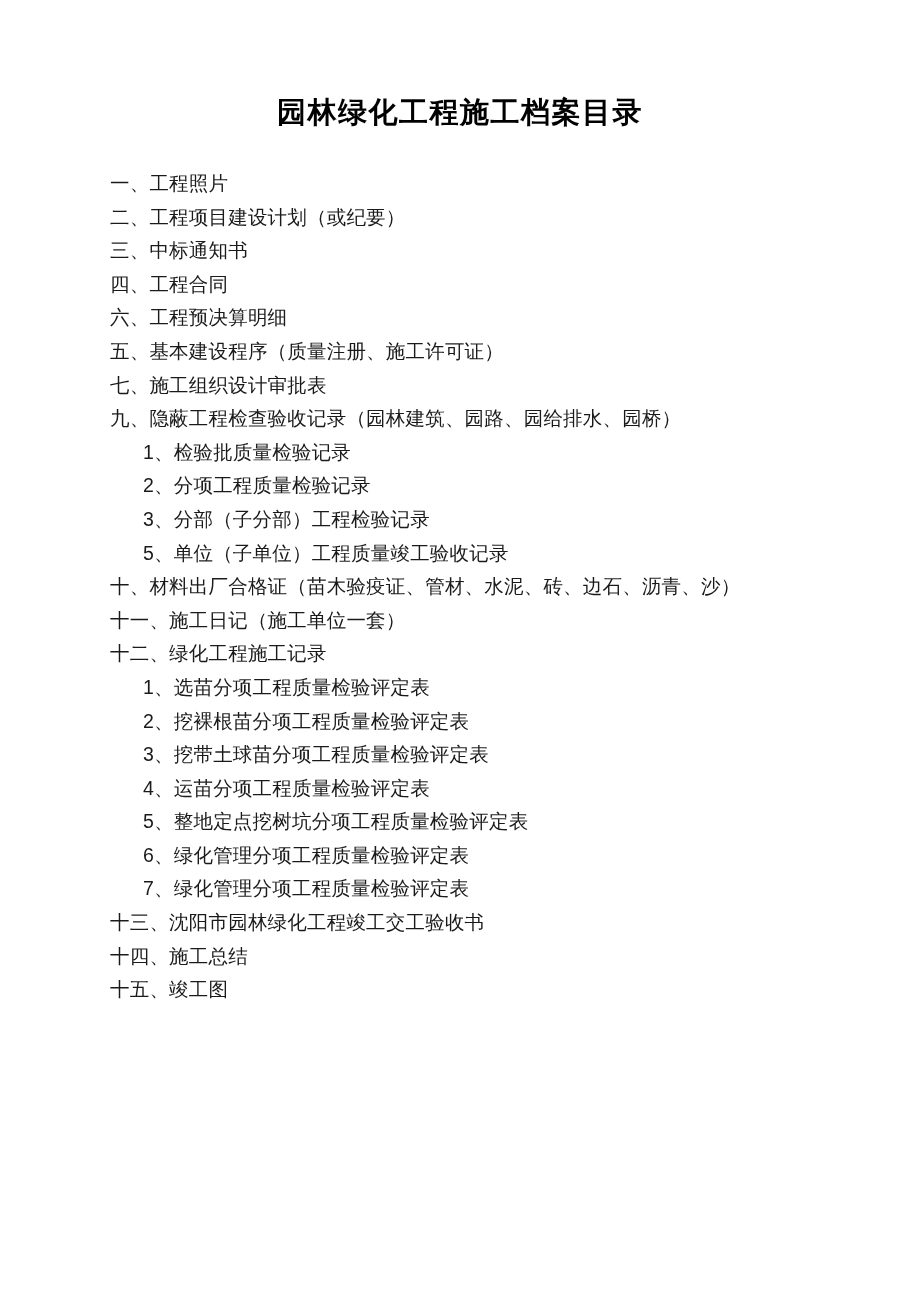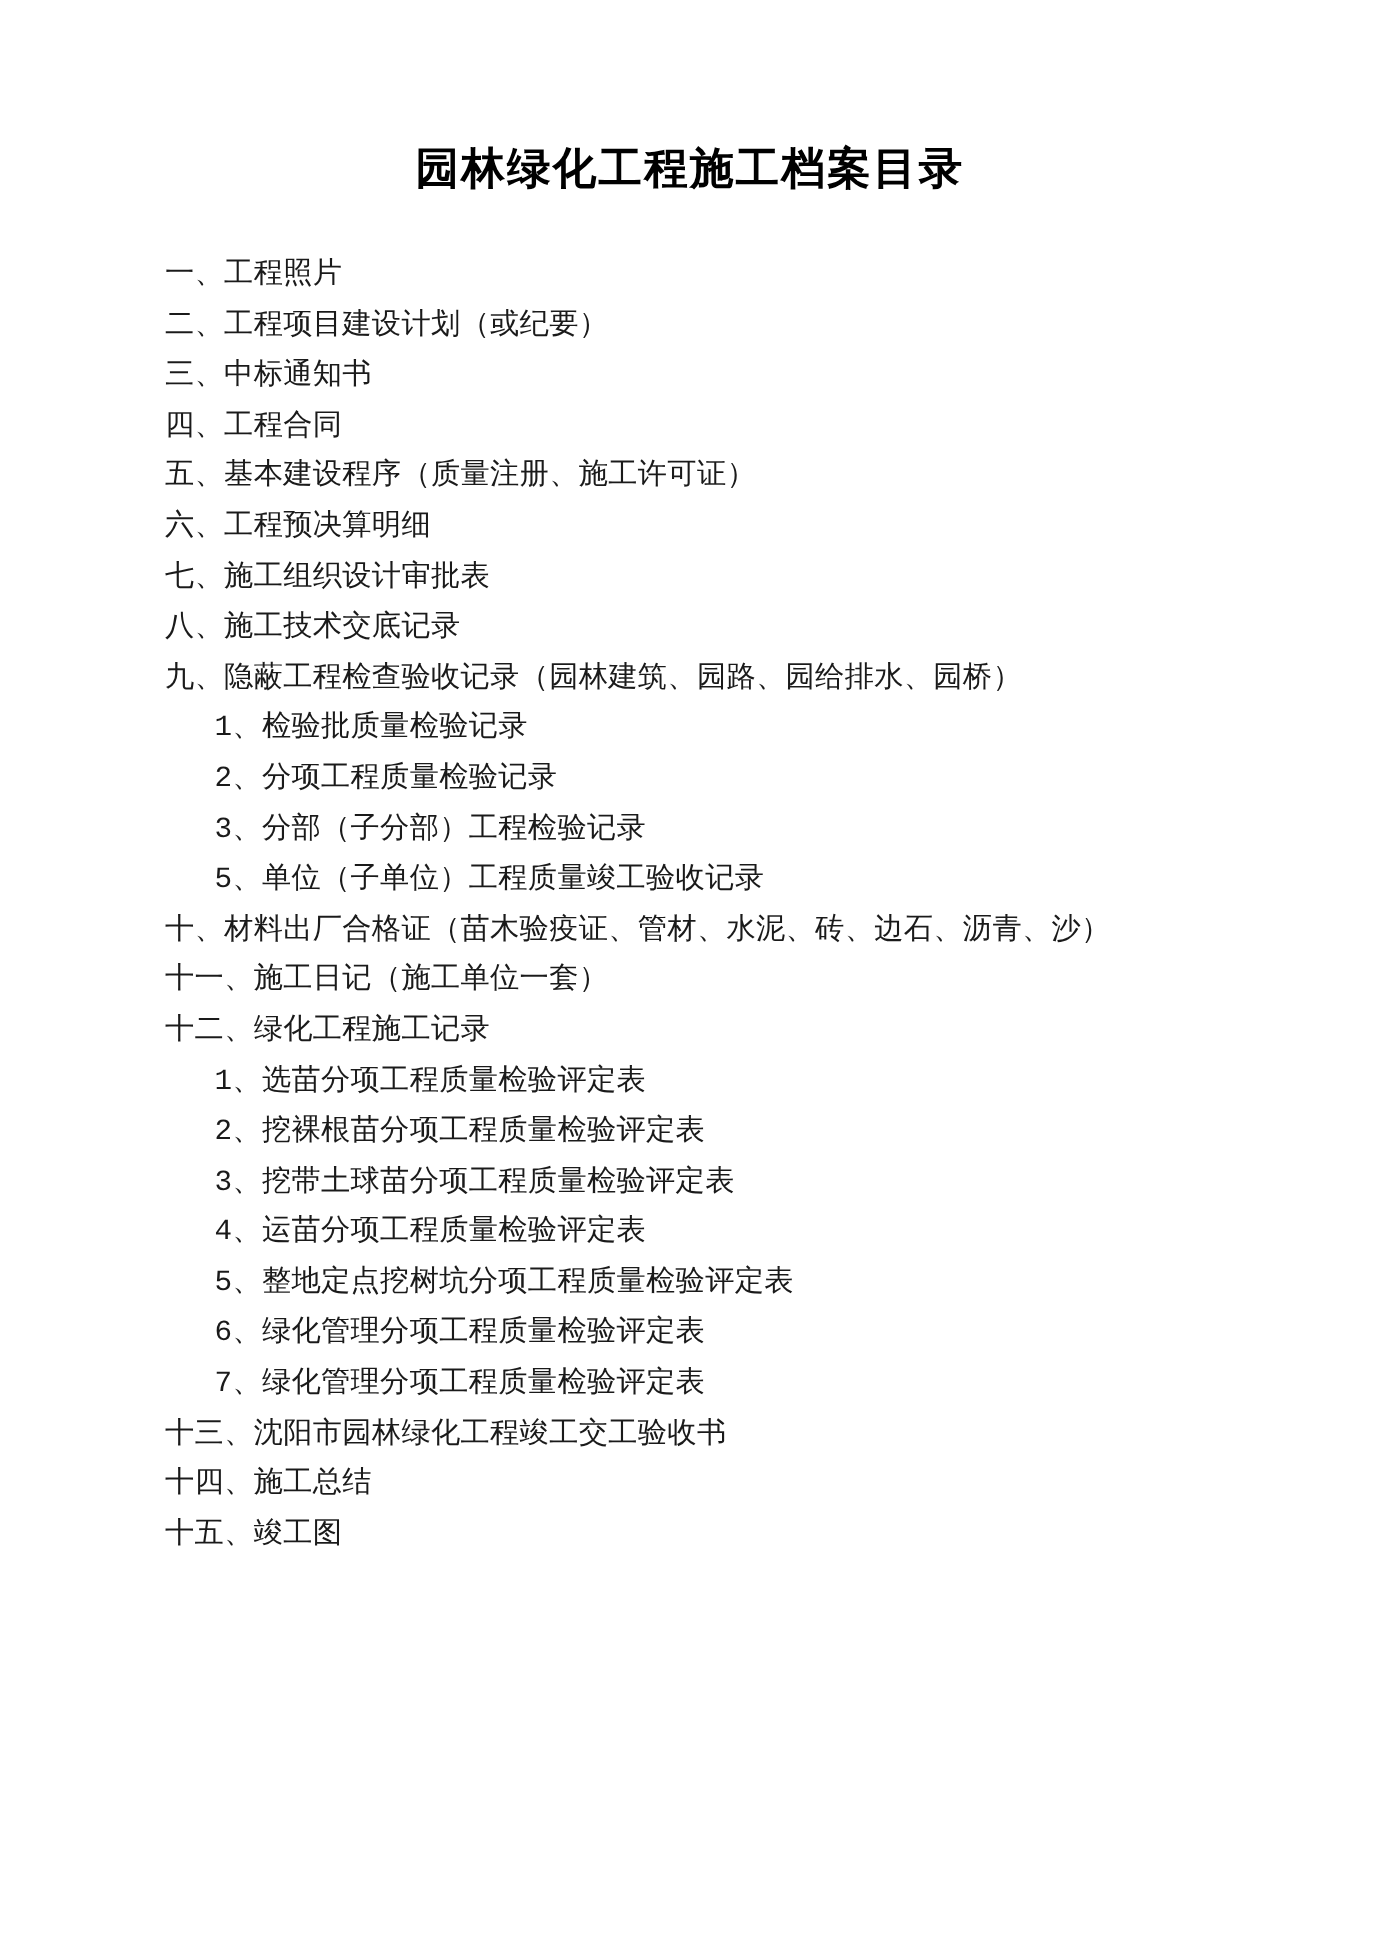--- a/index.html
+++ b/index.html
@@ -44,21 +44,21 @@
 
   
   .toc {
     position: absolute;
     left: 110px;
     top: 167px;
     width: 760px;
   }
 
   .toc-line {
-    font-family: Liberation Mono, monospace;
+    font-family: Liberation Sans, sans-serif;
     font-size: 19.5px;
     line-height: 33.6px;
     color: #1a1a1a;
     white-space: nowrap;
     letter-spacing: 0.2px;
   }
 
   .toc-line.level-1 {
     margin-left: 0;
   }
@@ -80,24 +80,23 @@
 
 <div class="page">
 
   <div class="doc-title">园林绿化工程施工档案目录</div>
 
   <div class="toc" id="toc-container">
       <div class="toc-line level-1"><span class="marker">一、</span><span class="label">工程照片</span></div>
       <div class="toc-line level-1"><span class="marker">二、</span><span class="label">工程项目建设计划（或纪要）</span></div>
       <div class="toc-line level-1"><span class="marker">三、</span><span class="label">中标通知书</span></div>
       <div class="toc-line level-1"><span class="marker">四、</span><span class="label">工程合同</span></div>
+      <div class="toc-line level-1"><span class="marker">六、</span><span class="label">工程预决算明细</span></div>
       <div class="toc-line level-1"><span class="marker">五、</span><span class="label">基本建设程序（质量注册、施工许可证）</span></div>
-      <div class="toc-line level-1"><span class="marker">六、</span><span class="label">工程预决算明细</span></div>
       <div class="toc-line level-1"><span class="marker">七、</span><span class="label">施工组织设计审批表</span></div>
-      <div class="toc-line level-1"><span class="marker">八、</span><span class="label">施工技术交底记录</span></div>
       <div class="toc-line level-1"><span class="marker">九、</span><span class="label">隐蔽工程检查验收记录（园林建筑、园路、园给排水、园桥）</span></div>
       <div class="toc-line level-2"><span class="marker">1、</span><span class="label">检验批质量检验记录</span></div>
       <div class="toc-line level-2"><span class="marker">2、</span><span class="label">分项工程质量检验记录</span></div>
       <div class="toc-line level-2"><span class="marker">3、</span><span class="label">分部（子分部）工程检验记录</span></div>
       <div class="toc-line level-2"><span class="marker">5、</span><span class="label">单位（子单位）工程质量竣工验收记录</span></div>
       <div class="toc-line level-1"><span class="marker">十、</span><span class="label">材料出厂合格证（苗木验疫证、管材、水泥、砖、边石、沥青、沙）</span></div>
       <div class="toc-line level-1"><span class="marker">十一、</span><span class="label">施工日记（施工单位一套）</span></div>
       <div class="toc-line level-1"><span class="marker">十二、</span><span class="label">绿化工程施工记录</span></div>
       <div class="toc-line level-2"><span class="marker">1、</span><span class="label">选苗分项工程质量检验评定表</span></div>
       <div class="toc-line level-2"><span class="marker">2、</span><span class="label">挖裸根苗分项工程质量检验评定表</span></div>

